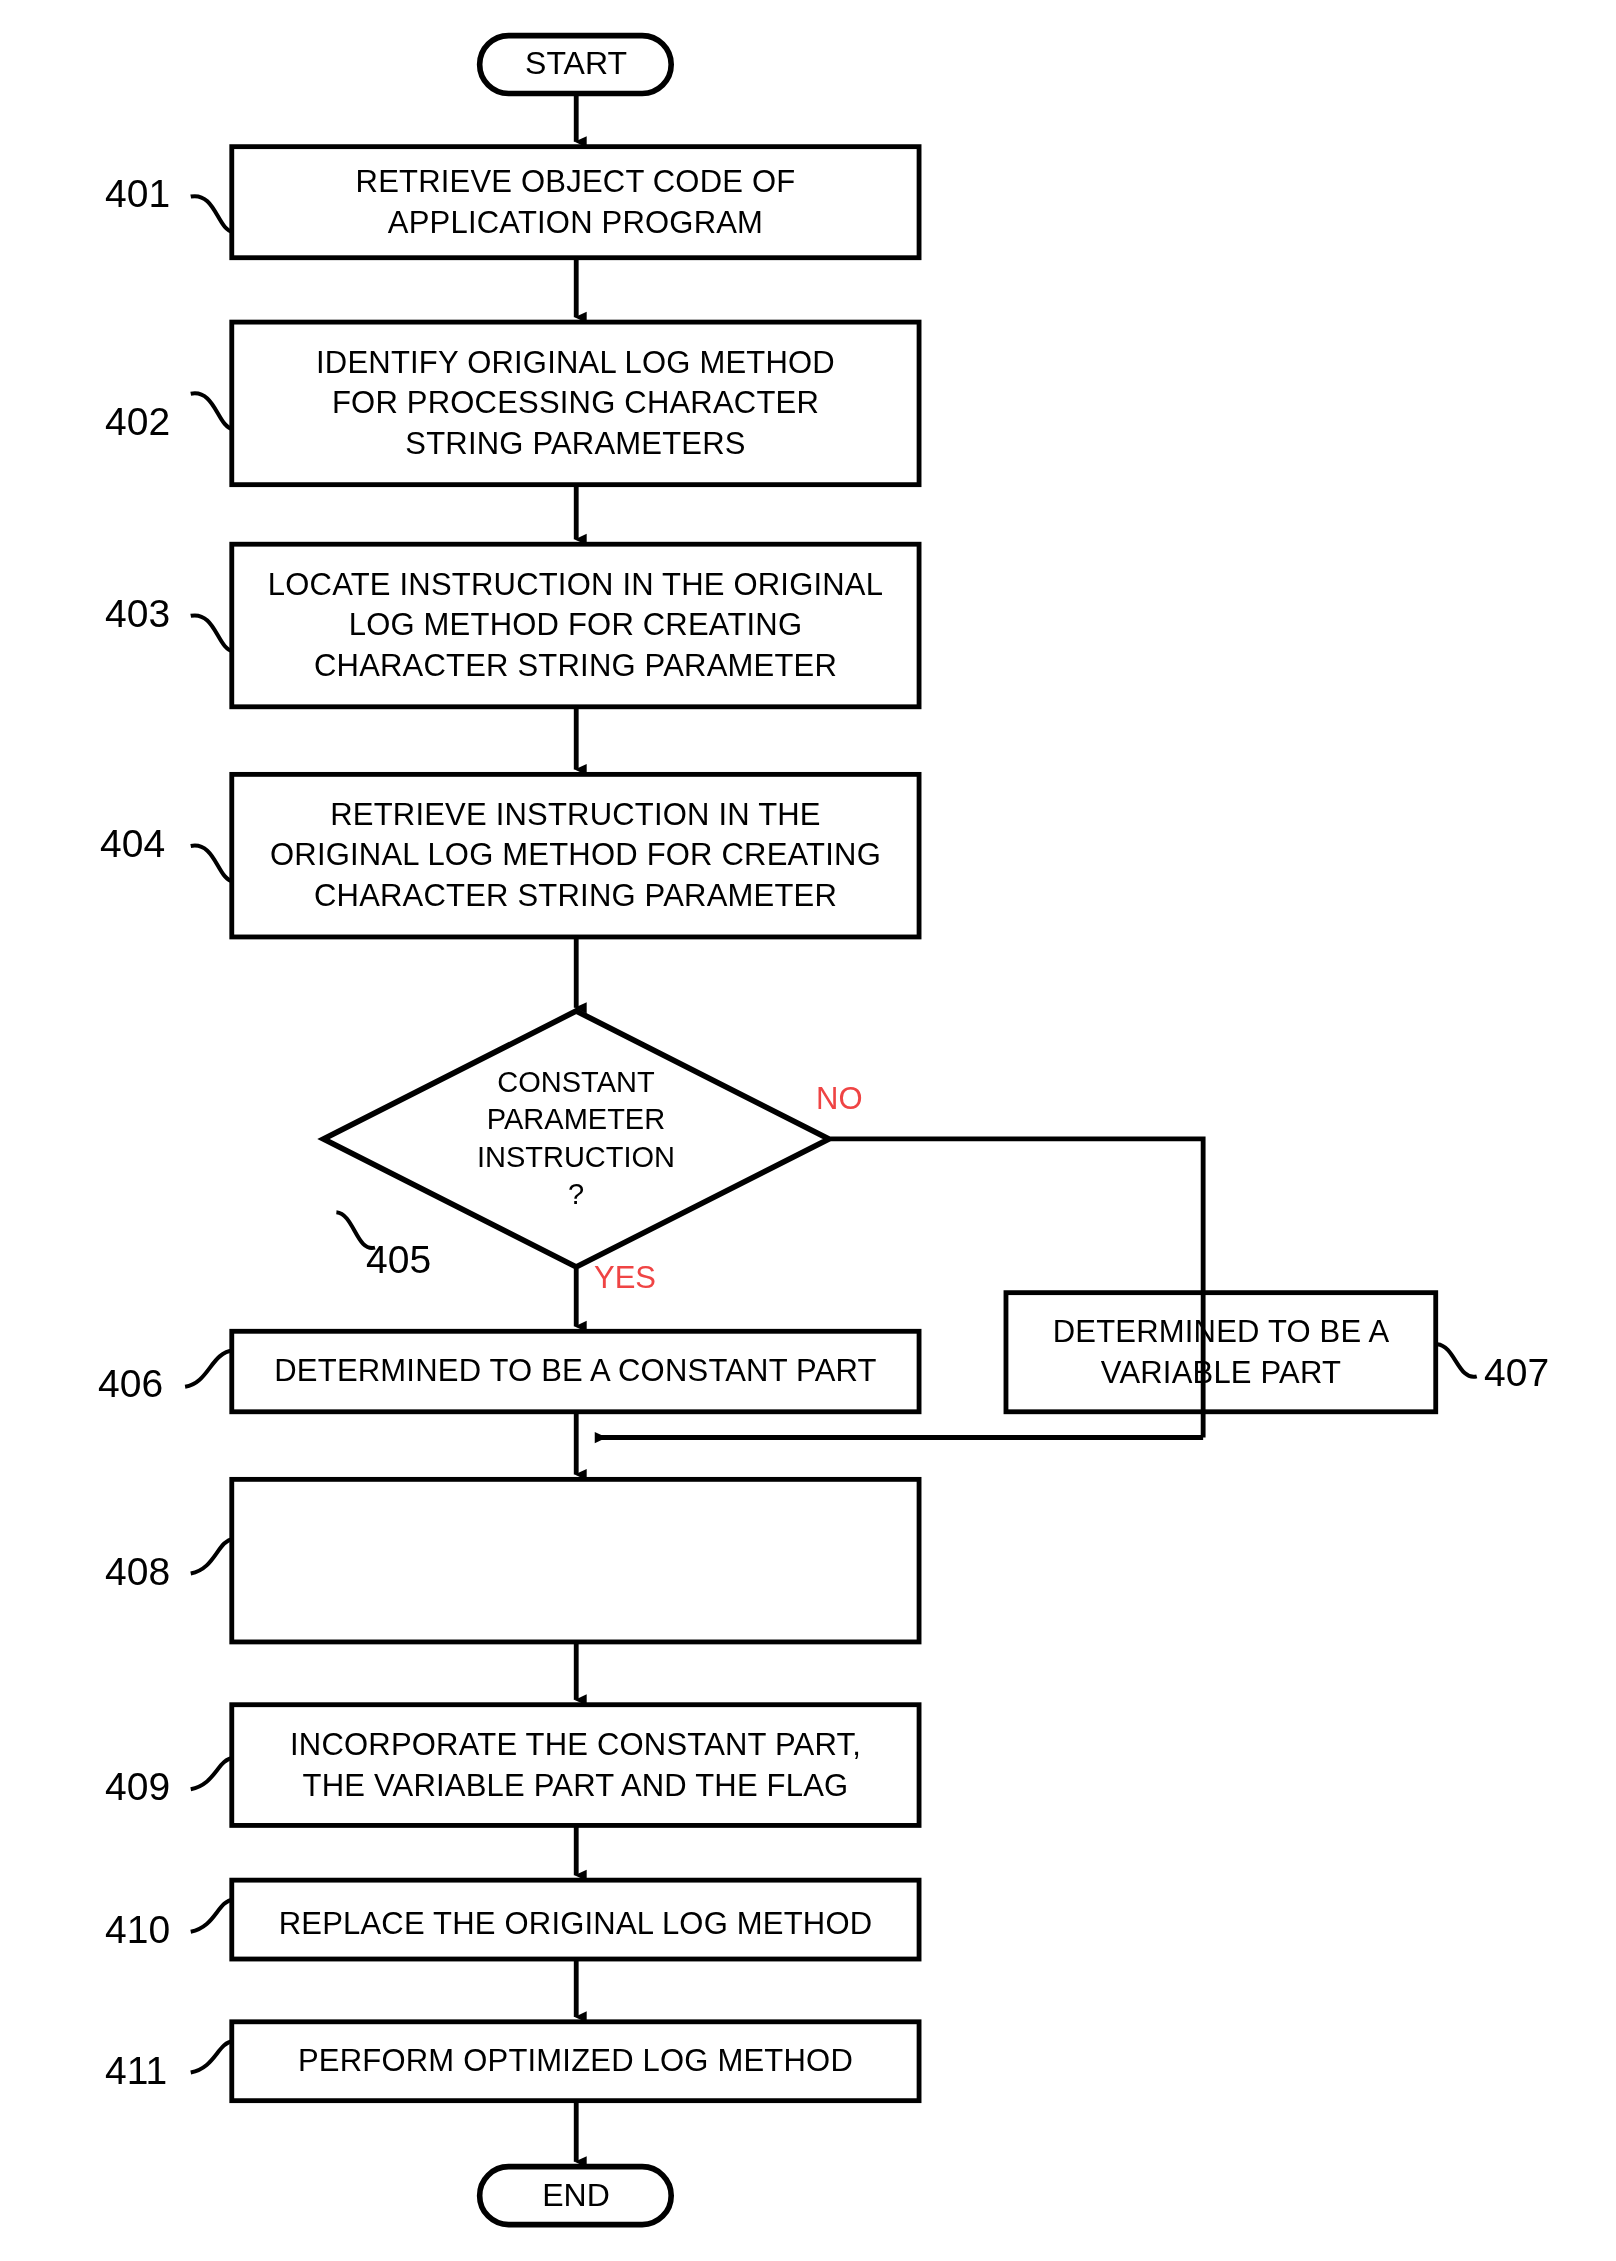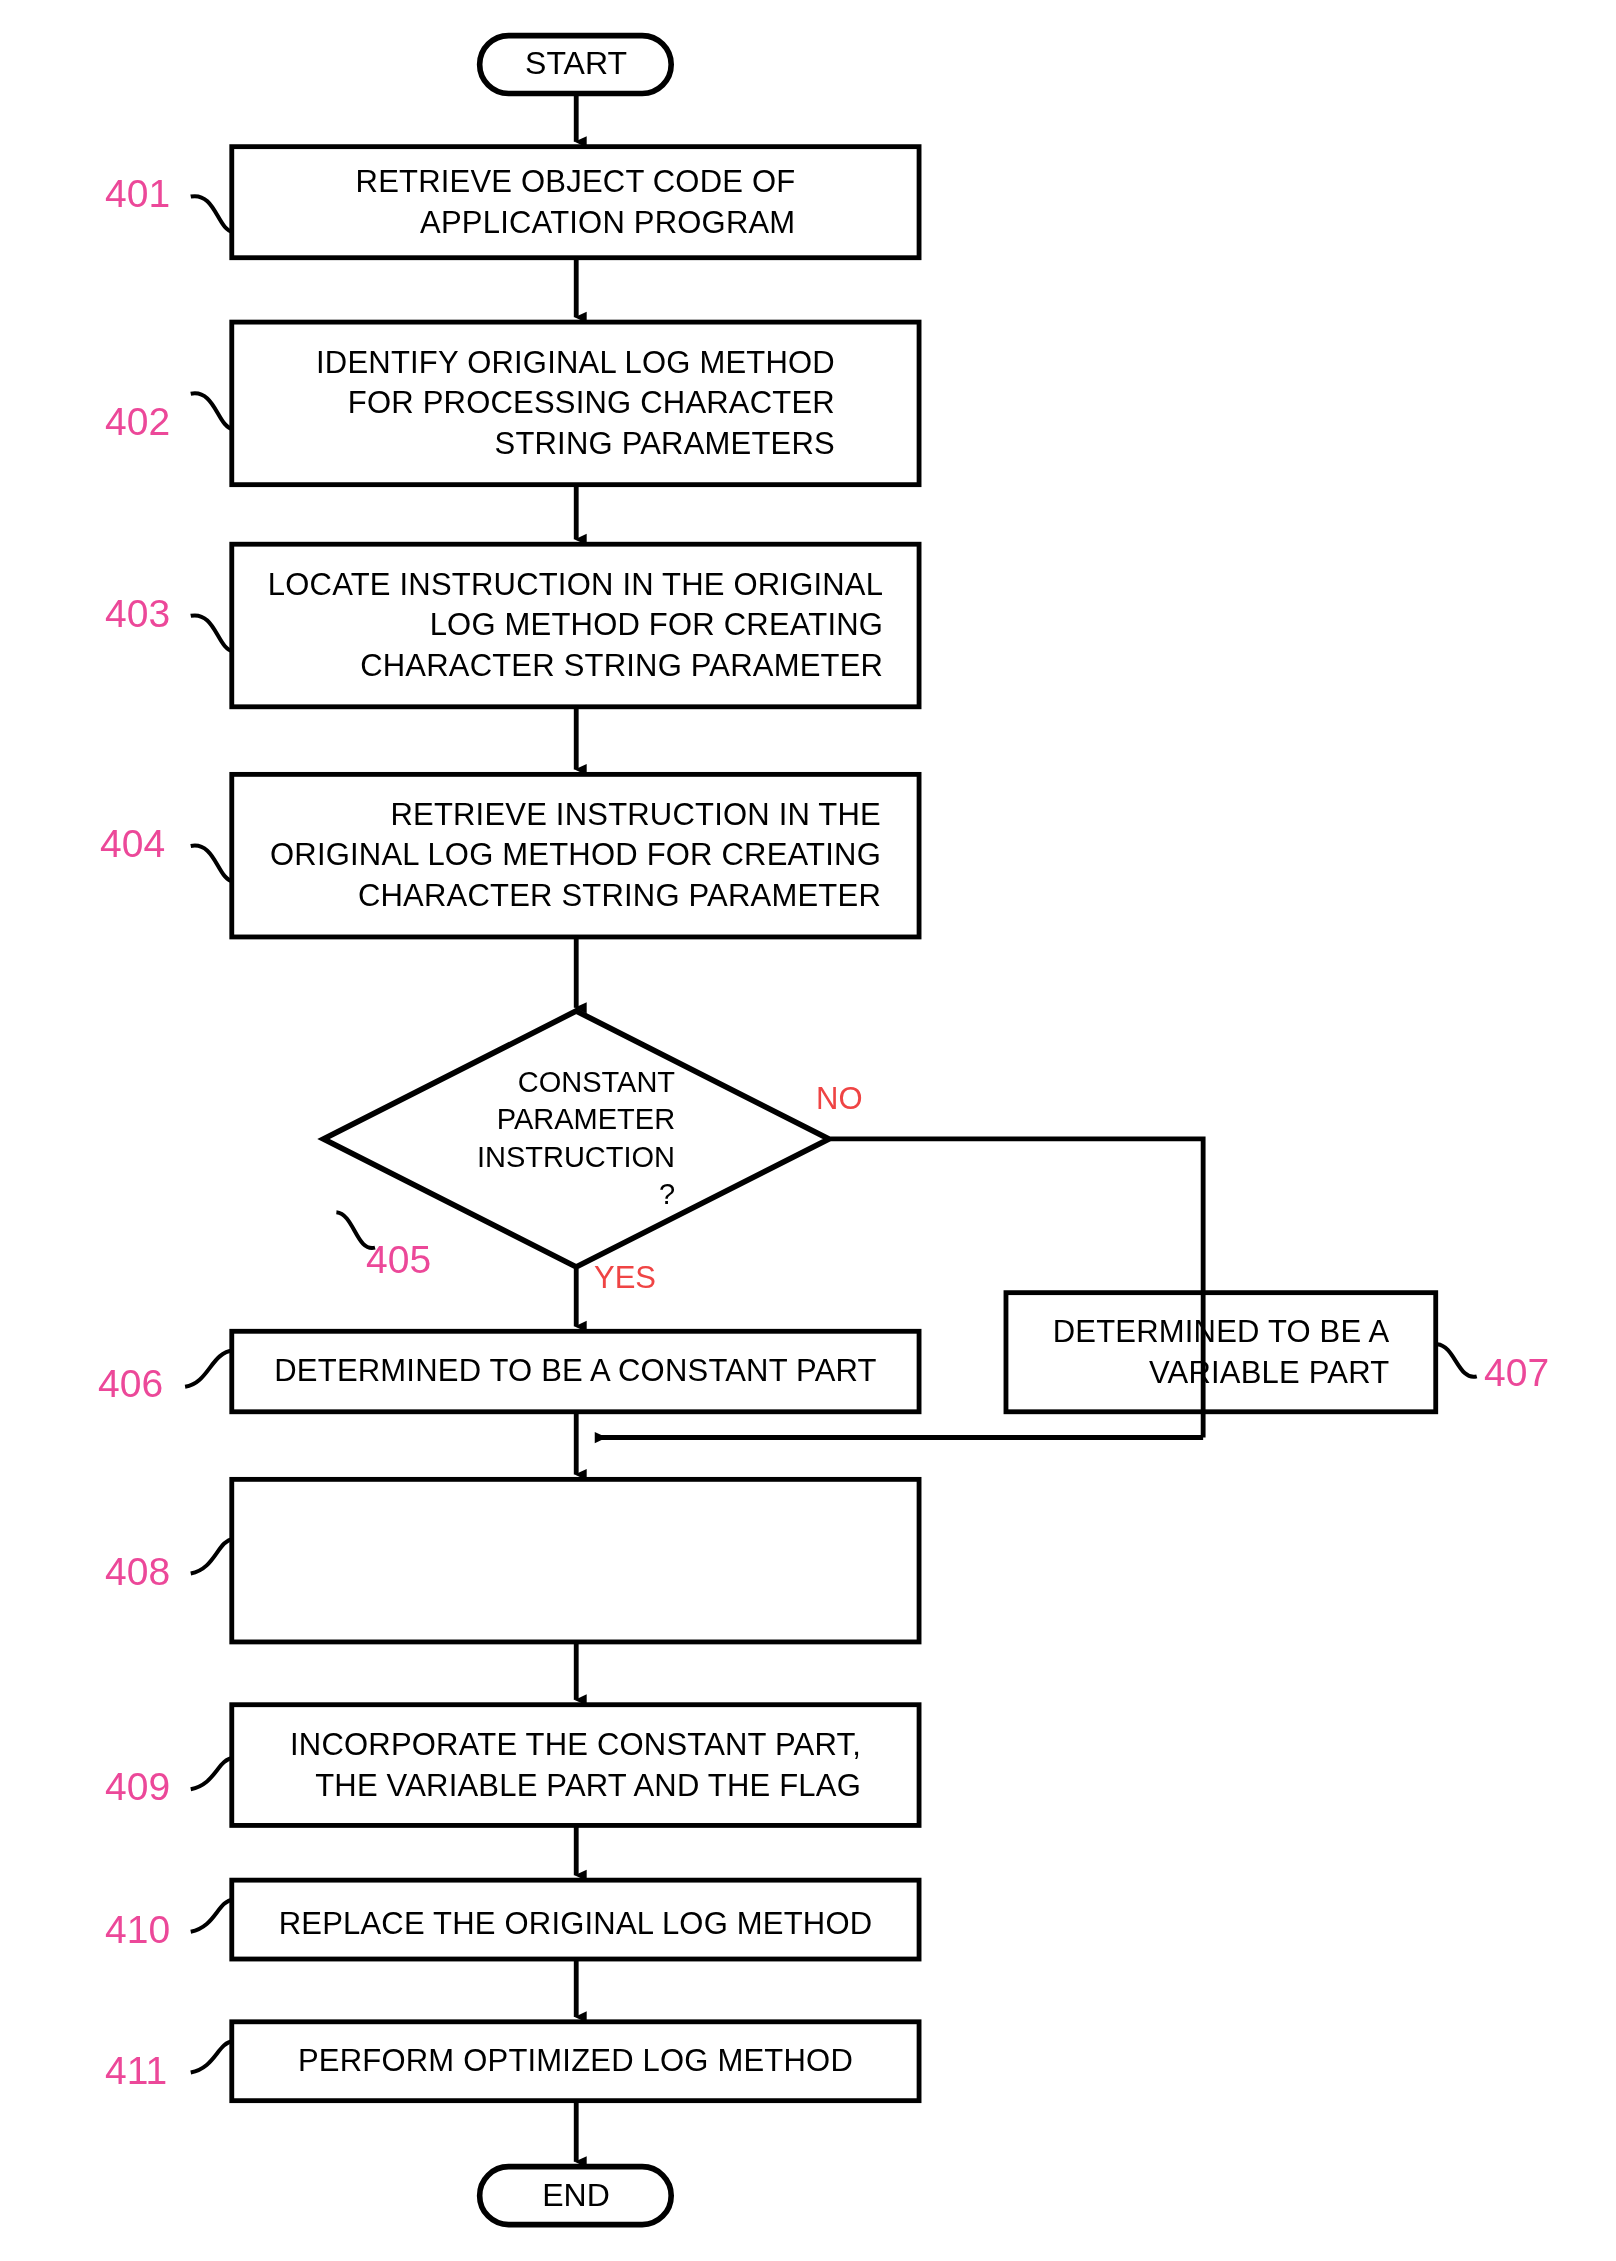--- a/index.html
+++ b/index.html
@@ -22,35 +22,35 @@
     left: 0;
     top: 0;
     width: 1616px;
     height: 2261px;
   }
   .node-text {
     position: absolute;
     display: flex;
     align-items: center;
     justify-content: center;
-    text-align: right;
+    text-align: center;
     font-family: "Liberation Sans", sans-serif;
     color: #000000;
     line-height: 1.30;
     pointer-events: none;
     white-space: pre-line;
   }
   .proc-text { font-size: 31px; letter-spacing: 0.2px; }
   .term-text { font-size: 32px; }
   .dec-text  { font-size: 29px; line-height: 1.28; }
   .ref-num {
     position: absolute;
     font-family: "Liberation Sans", sans-serif;
     font-size: 39px;
-    color: #ec4899;
+    color: #000000;
     white-space: nowrap;
   }
   .edge-label {
     position: absolute;
     font-family: "Liberation Sans", sans-serif;
     font-size: 31px;
     color: #ef4444;
     white-space: nowrap;
   }
 </style>

